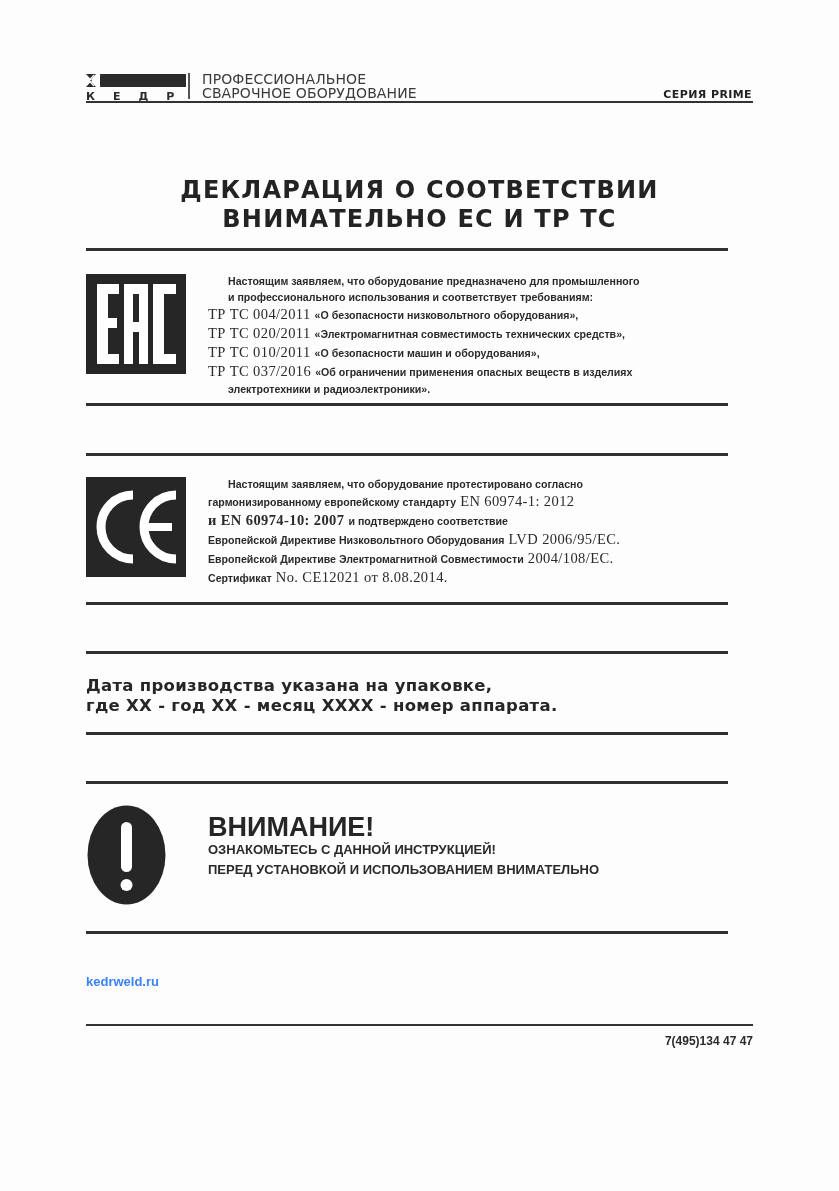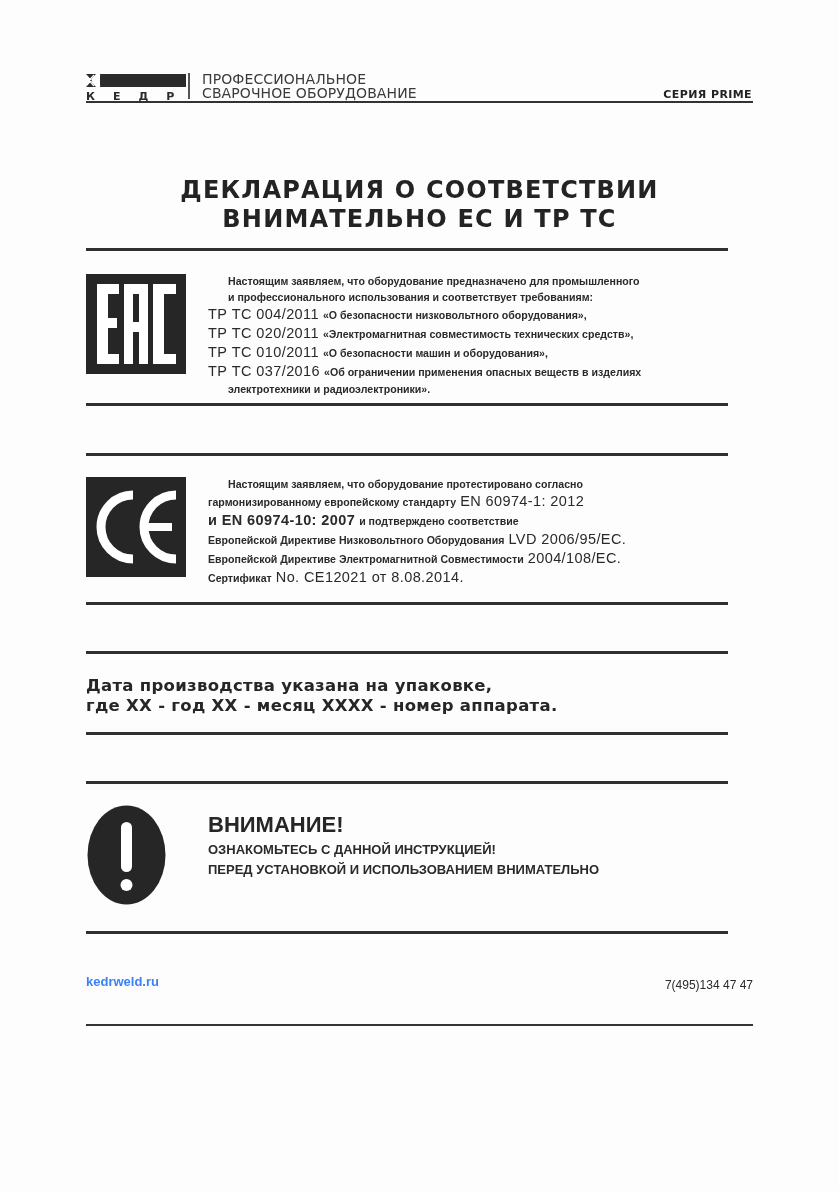--- a/index.html
+++ b/index.html
@@ -24,35 +24,35 @@
     font-family: "DejaVu Sans", sans-serif;
   }
 
   .rule { left: 86px; width: 642px; height: 3px; background: #303030; }
 
   
   .badge-box { left: 86px; width: 100px; height: 100px; background: #262626; }
   .para { left: 208px; font-family: "Liberation Sans", sans-serif; color: #2a2a2a; }
   .line-s { font-size: 10.6px; line-height: 16px; font-weight: bold; margin-left: 20px; }
   .line-l { font-size: 14.5px; line-height: 18px; font-weight: normal; }
-  .big { font-size: 14.5px; font-weight: normal; letter-spacing: 0.4px; }
+  .big { font-size: 14.5px; font-weight: normal; letter-spacing: 0.4px; font-family: Liberation Serif, serif; }
   .small { font-size: 10.6px; font-weight: bold; }
 
   .date-note {
     left: 86px; top: 676px; font-size: 16.5px; line-height: 20px; font-weight: bold; color: #262626;
     letter-spacing: 0.3px;
   }
 
   .warn-circle { left: 87px; top: 805px; width: 79px; height: 100px; }
-  .warn-title { left: 208px; top: 812px; font-size: 22px; font-weight: bold; color: #262626; font-family: "Liberation Sans", sans-serif; }
+  .warn-title { left: 208px; top: 812px; font-size: 27px; font-weight: bold; color: #262626; font-family: "Liberation Sans", sans-serif; }
   .warn-text { left: 208px; top: 840px; font-size: 13px; line-height: 20px; font-weight: bold; color: #2a2a2a; font-family: "Liberation Sans", sans-serif; }
 
   .footer-rule { left: 86px; top: 1024px; width: 667px; height: 2px; background: #333; }
   .footer-left { left: 86px; top: 974px; font-size: 13px; font-weight: bold; color: #3b82f6; font-family: "Liberation Sans", sans-serif; }
-  .footer-right { right: 86px; top: 978px; font-size: 12px; font-weight: normal; color: #2a2a2a; font-family: "Liberation Sans", sans-serif; }
+  .footer-right { right: 86px; top: 1034px; font-size: 12px; font-weight: bold; color: #2a2a2a; font-family: "Liberation Sans", sans-serif; }
 </style>
 </head>
 <body>
 
 <div class="abs page-bg"></div>
 
 <div class="abs logo">
   <svg width="100" height="28" viewBox="0 0 100 28">
     <rect x="14" y="1" width="86" height="13" fill="#2b2b2b"></rect>
     <polygon points="0,1 10,1 4,7.5 10,14 0,14 6,7.5" fill="#2b2b2b"></polygon>

